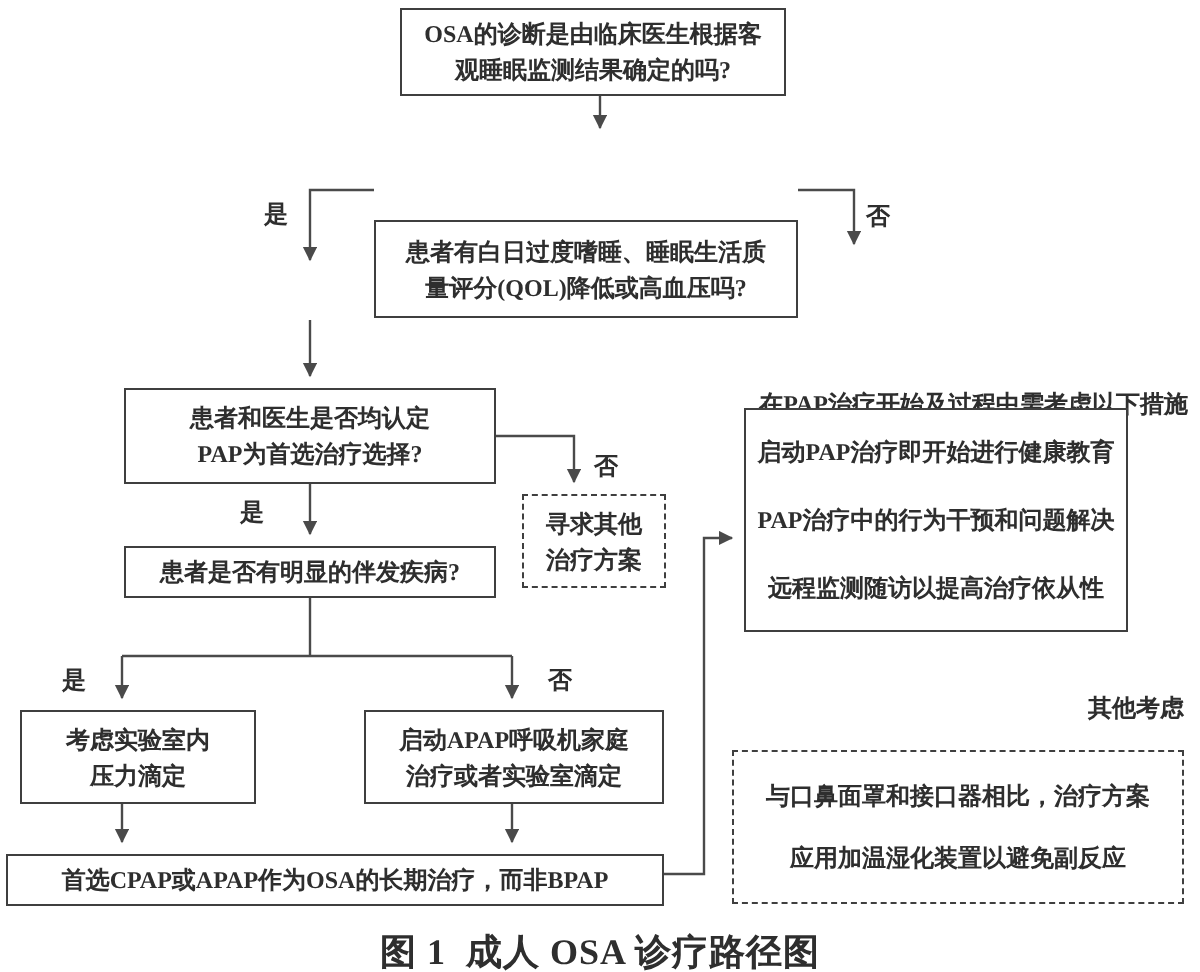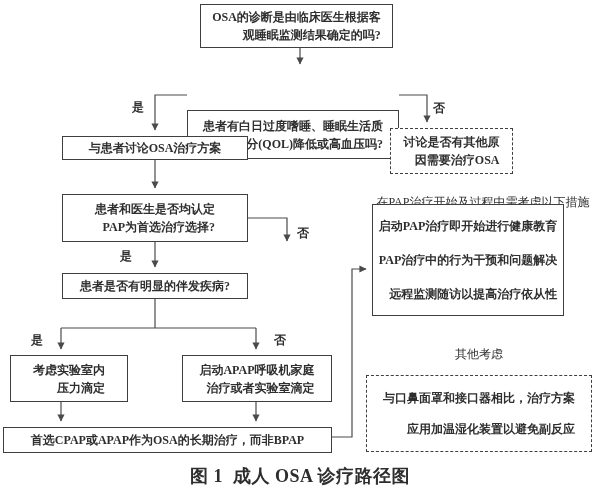--- a/index.html
+++ b/index.html
@@ -18,38 +18,38 @@
     overflow:hidden;
   }
   svg.wires{position:absolute;left:0;top:0;width:600px;height:486px;}
   .wire{stroke:var(--line);stroke-width:1.2;fill:none;}
   .node{
     position:absolute;
     box-sizing:border-box;
     border:1px solid var(--border);
     background:var(--bg);
     display:flex;align-items:center;justify-content:center;
-    text-align:right;
+    text-align:center;
     white-space:pre-line;
     font-size:12px;font-weight:600;
     line-height:18px;
     padding:2px 1px;
   }
   .node.dashed{border:1px dashed var(--border);}
   .node.spread3{line-height:34px;}
   .node.spread2{line-height:31px;}
   .flabel{
     position:absolute;
     font-size:12px;font-weight:600;
     line-height:14px;
   }
   .stitle{
     position:absolute;
-    font-size:12px;font-weight:400;
-    text-align:center;line-height:14px;
+    font-size:12px;font-weight:700;
+    text-align:right;line-height:14px;
   }
   .caption{
     position:absolute;
     left:0;top:464px;width:600px;
     text-align:center;
     font-size:18px;font-weight:700;
     letter-spacing:.5px;
   }
   .caption .cap-title{margin-left:10px;}
 </style>
@@ -88,38 +88,37 @@
 
     <polyline class="wire" points="332,437 352,437 352,269 366,269" marker-end="url(#arr)"></polyline>
   </svg>
 
   <div class="node" style="left:200px;top:4px;width:193px;height:44px;">OSA的诊断是由临床医生根据客
 观睡眠监测结果确定的吗?</div>
 
   <div class="node" style="left:187px;top:70px;width:212px;height:49px;margin-top:40px;">患者有白日过度嗜睡、睡眠生活质
 量评分(QOL)降低或高血压吗?</div>
 
-  <div class="node" style="left:62px;top:136px;width:186px;height:24px;">与患者讨论OSA治疗方案</div>
 
   <div class="node" style="left:62px;top:194px;width:186px;height:48px;">患者和医生是否均认定
 PAP为首选治疗选择?</div>
 
+  <div class="node dashed" style="left:261px;top:247px;width:72px;height:47px;">寻求其他
+治疗方案</div>
 
   <div class="node" style="left:62px;top:273px;width:186px;height:26px;">患者是否有明显的伴发疾病?</div>
 
   <div class="node" style="left:10px;top:355px;width:118px;height:47px;">考虑实验室内
 压力滴定</div>
 
   <div class="node" style="left:182px;top:355px;width:150px;height:47px;">启动APAP呼吸机家庭
 治疗或者实验室滴定</div>
 
   <div class="node" style="left:3px;top:427px;width:329px;height:26px;">首选CPAP或APAP作为OSA的长期治疗，而非BPAP</div>
 
-  <div class="node dashed" style="left:390px;top:128px;width:123px;height:46px;">讨论是否有其他原
-因需要治疗OSA</div>
 
   <div class="stitle" style="left:372px;top:195px;width:222px;">在PAP治疗开始及过程中需考虑以下措施</div>
 
   <div class="node spread3" style="left:372px;top:204px;width:192px;height:112px;">启动PAP治疗即开始进行健康教育
 PAP治疗中的行为干预和问题解决
 远程监测随访以提高治疗依从性</div>
 
   <div class="stitle" style="left:366px;top:347px;width:226px;">其他考虑</div>
 
   <div class="node dashed spread2" style="left:366px;top:375px;width:226px;height:77px;">与口鼻面罩和接口器相比，治疗方案

